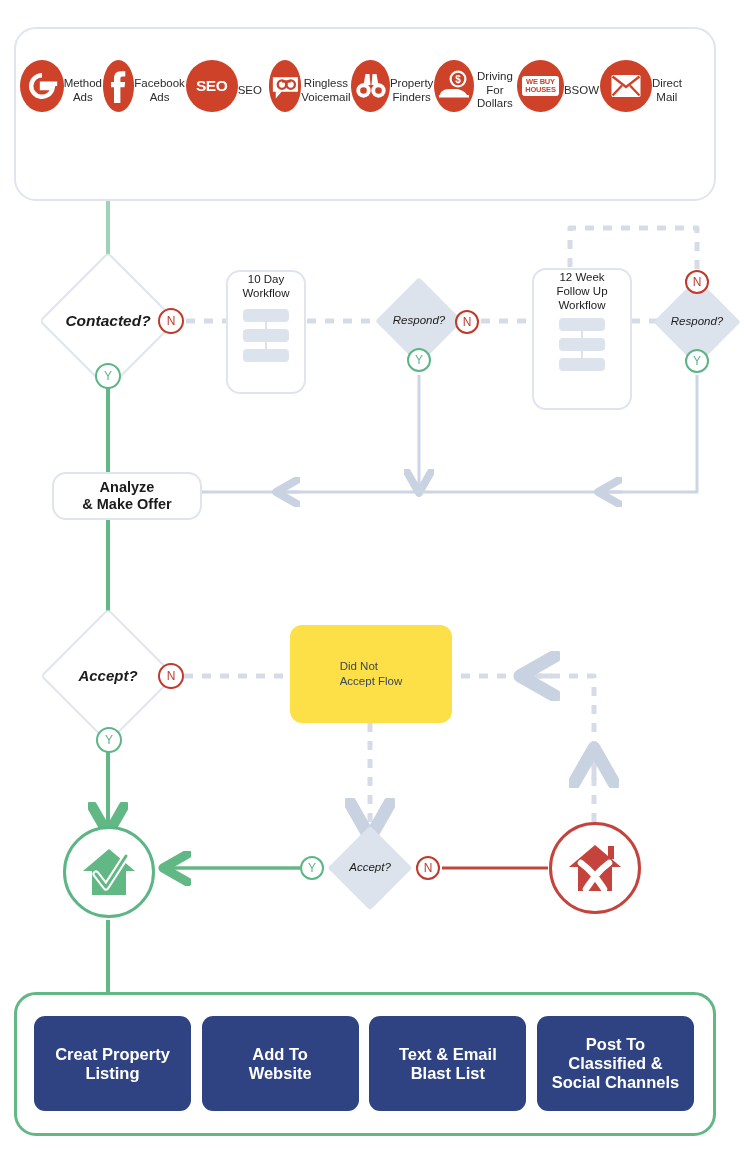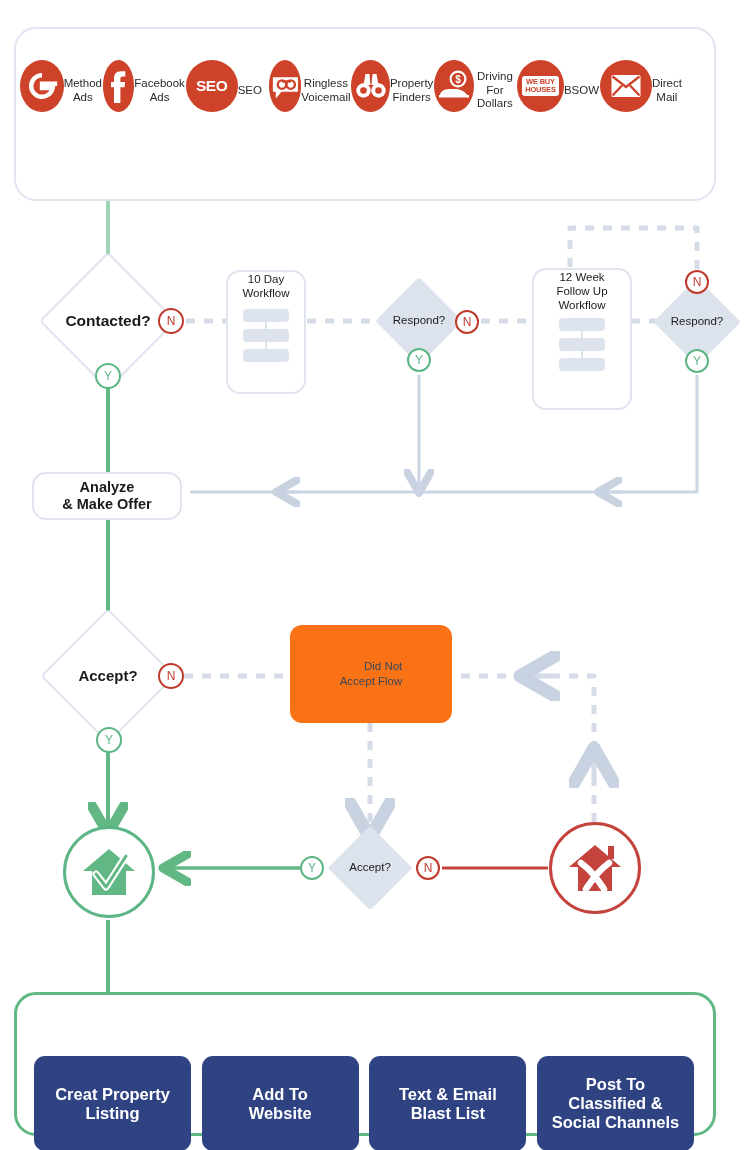--- a/index.html
+++ b/index.html
@@ -87,20 +87,21 @@
   }
   .diamond.filled{
     background:#dde3ec;
     border-radius:3px;
   }
   .diamond-label{
     position:absolute;
     text-align:center;
     color:#1b1b1b;
     white-space:nowrap;
+    font-style:italic;
   }
 
   .yn{
     position:absolute;
     border-radius:50%;
     background:#ffffff;
     display:flex; align-items:center; justify-content:center;
     font-size:12px;
     box-sizing:border-box;
     z-index:30;
@@ -149,28 +150,29 @@
     background:#ffffff;
     display:flex; align-items:center; justify-content:center;
     text-align:center;
     font-weight:bold;
     font-size:14.5px;
     line-height:1.2;
     color:#1b1b1b;
     white-space:pre-line;
     box-sizing:border-box;
     z-index:20;
+    margin-left:20px;
   }
 
   .flowbox{
     position:absolute;
-    background:#f97316;
+    background:#fde047;
     border-radius:12px;
     display:flex; align-items:center; justify-content:center;
-    text-align:right;
+    text-align:left;
     font-size:11.5px;
     line-height:1.3;
     color:#3c4656;
     white-space:pre-line;
     box-sizing:border-box;
     z-index:20;
   }
 
   .result-circle{
     position:absolute;
@@ -437,21 +439,21 @@
 
   <div class="result-circle bad" style="left:549px; top:822px; width:92px; height:92px;">
     <svg width="62" height="58" viewBox="0 0 62 58">
       <path d="M31 6 L57 28 H48 V52 H14 V28 H5 Z" fill="#c4443d"></path>
       <path d="M44 7 V20 H50 V7 Z" fill="#c4443d"></path>
       <path d="M17 24 C29 33 33 40 40 50 M45 24 C33 33 29 40 22 50" fill="none" stroke="#ffffff" stroke-width="6.5" stroke-linecap="round"></path>
     </svg>
   </div>
 
   <div class="bottom-panel"></div>
-  <div class="blue-row" style="top:1016px; left:34px; z-index:25;margin-top:40px;">
+  <div class="blue-row" style="top:1016px; left:34px; z-index:25;">
     <div class="blue-box">Creat Property
 Listing</div>
     <div class="blue-box">Add To
 Website</div>
     <div class="blue-box">Text &amp; Email
 Blast List</div>
     <div class="blue-box">Post To
 Classified &amp;
 Social Channels</div>
   </div>

